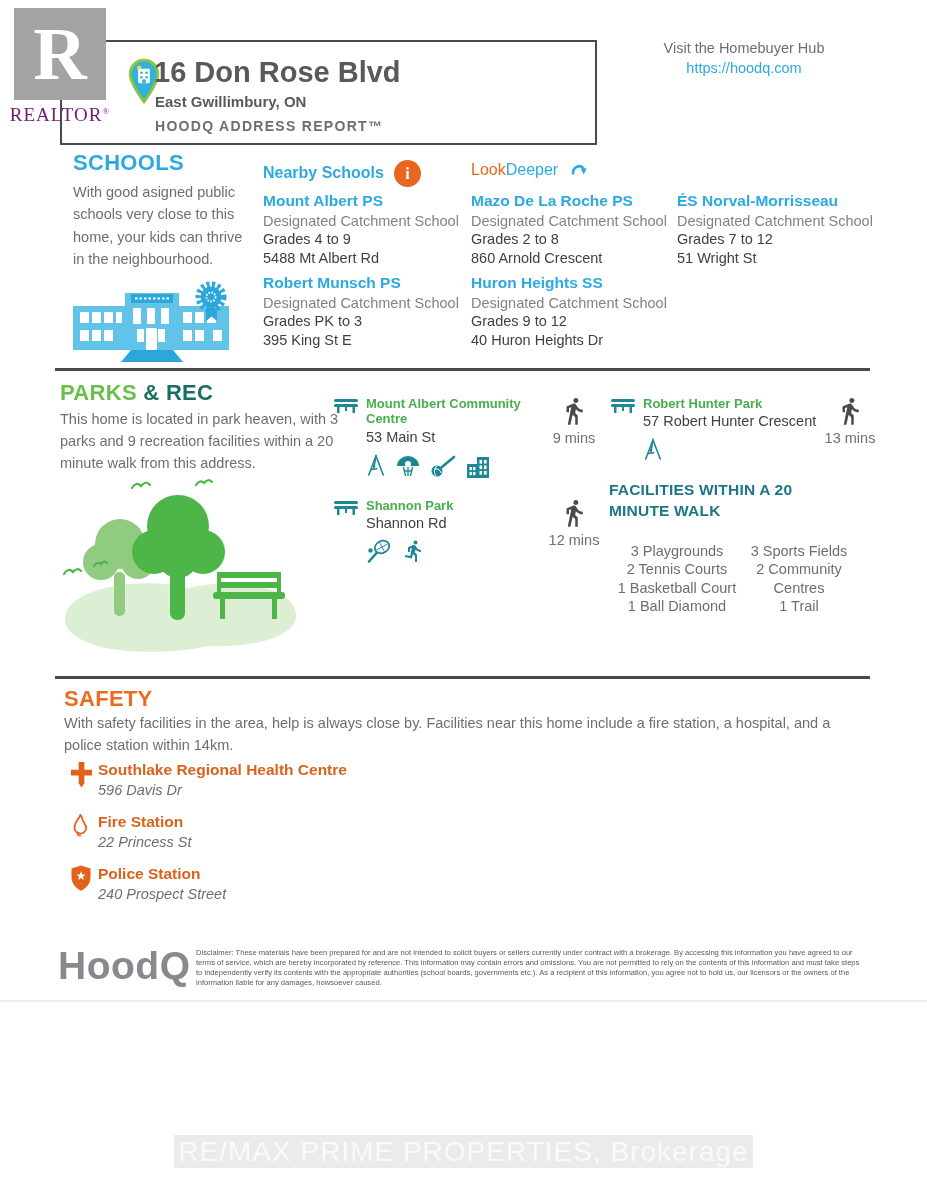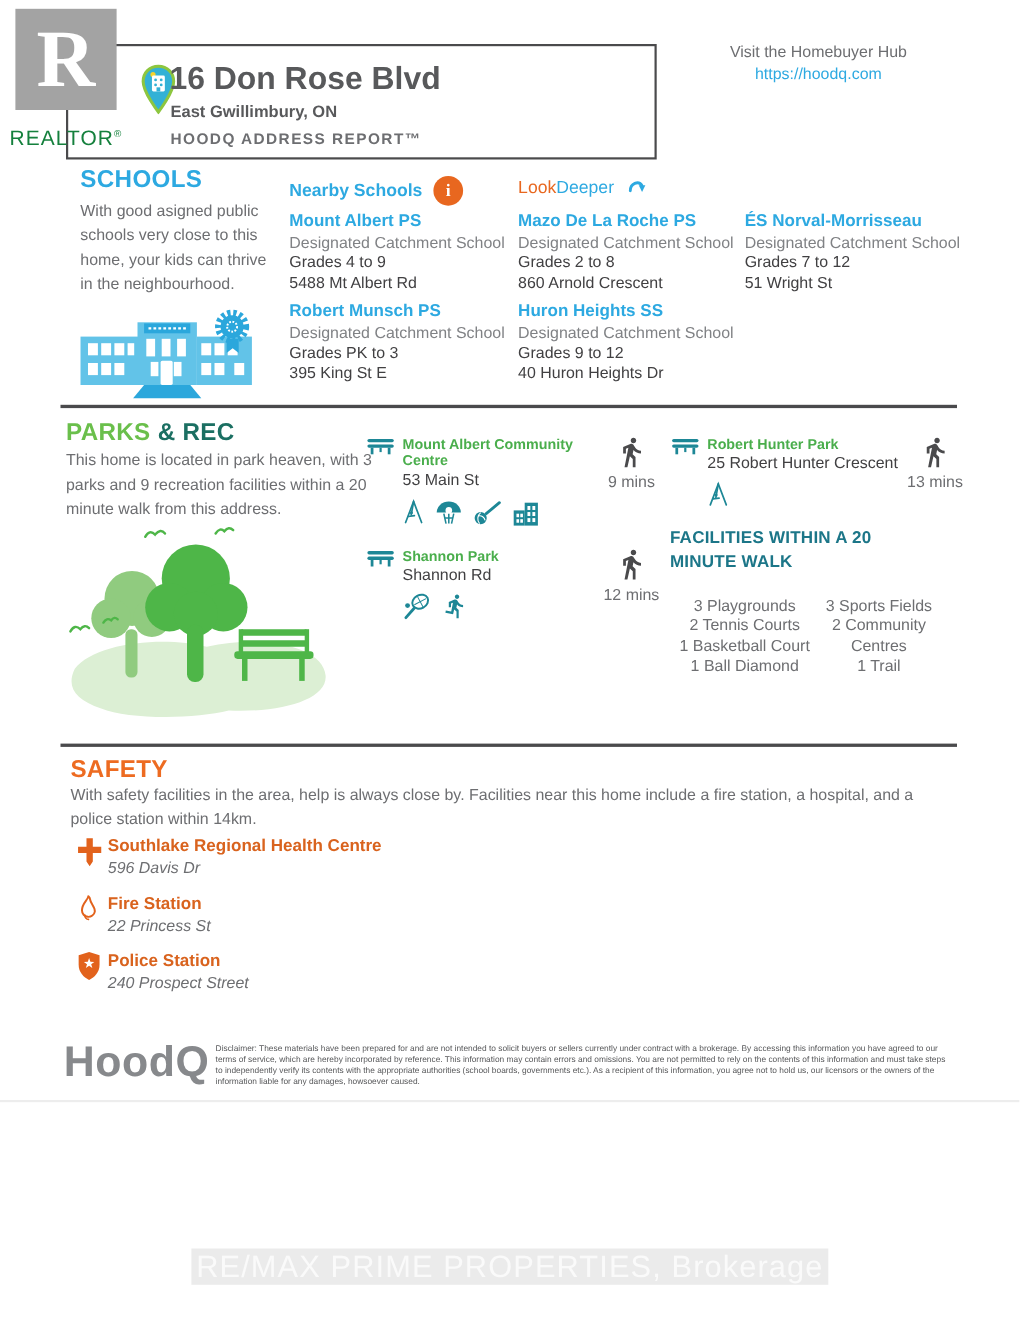--- a/index.html
+++ b/index.html
@@ -4,21 +4,21 @@
 <style>
   html,body{margin:0;padding:0;background:#ffffff;}
   .page{position:relative;width:927px;height:1200px;background:#fff;overflow:hidden;
         font-family:"Liberation Sans", sans-serif;color:#414042;}
 
   
   .realtor{position:absolute;left:8px;top:8px;width:104px;text-align:center;z-index:5;}
   .realtor-box{width:92px;height:92px;margin:0 auto;background:#a3a3a3;display:flex;
                align-items:center;justify-content:center;}
   .realtor-box span{color:#fff;font-family:"Liberation Serif",serif;font-weight:bold;font-size:74px;line-height:1;}
-  .realtor-word{margin-top:16px;font-size:19px;color:#15803d;letter-spacing:1px;}
+  .realtor-word{margin-top:4px;font-size:19px;color:#701a75;letter-spacing:1px;font-family:Liberation Serif, serif;}
   .realtor-word sup{font-size:9px;}
 
   .titlebox{position:absolute;left:60px;top:40px;width:533px;height:101px;border:2.5px solid #4a4a4c;background:#fff;text-align:right;}
   .pin{position:absolute;left:66px;top:16px;}
   .addr{position:absolute;left:92px;top:14px;font-size:29px;font-weight:bold;color:#58595b;}
   .city{position:absolute;left:93px;top:51px;font-size:15px;font-weight:bold;color:#58595b;}
   .rpt{position:absolute;left:93px;top:76px;font-size:14px;font-weight:bold;color:#6d6e71;letter-spacing:1.3px;}
 
   .visit{position:absolute;left:630px;top:40px;width:228px;text-align:center;}
   .visit-line{font-size:14.5px;color:#6d6e71;}
@@ -343,21 +343,21 @@
     <svg class="bench" width="26" height="16" viewBox="0 0 26 16">
       <g fill="#1d8796">
           <rect x="1" y="1" width="24" height="3" rx="1.5"></rect>
           <rect x="1" y="6" width="24" height="3" rx="1.5"></rect>
       <rect x="4" y="9" width="2.5" height="6"></rect>
           <rect x="19.5" y="9" width="2.5" height="6"></rect>
           <rect x="12" y="9" width="2" height="4"></rect>
         </g>
     </svg>
     <div class="nm">Robert Hunter Park</div>
-    <div class="ad">25 Robert Hunter Crescent</div>
+    <div class="ad">57 Robert Hunter Crescent</div>
     <div class="amen">
       <svg width="20" height="26" viewBox="0 0 22 26">
         <g stroke="#1d8796" stroke-width="1.7" fill="none" stroke-linecap="round">
           <path d="M3 24 L11 3 L19 24"></path>
             <path d="M11 3 L8.6 16.5"></path>
             <path d="M5.6 18 L11.8 17.2"></path>
           </g>
         <circle cx="8.8" cy="14.2" r="1.5" fill="#1d8796"></circle>
       </svg>
     </div>

